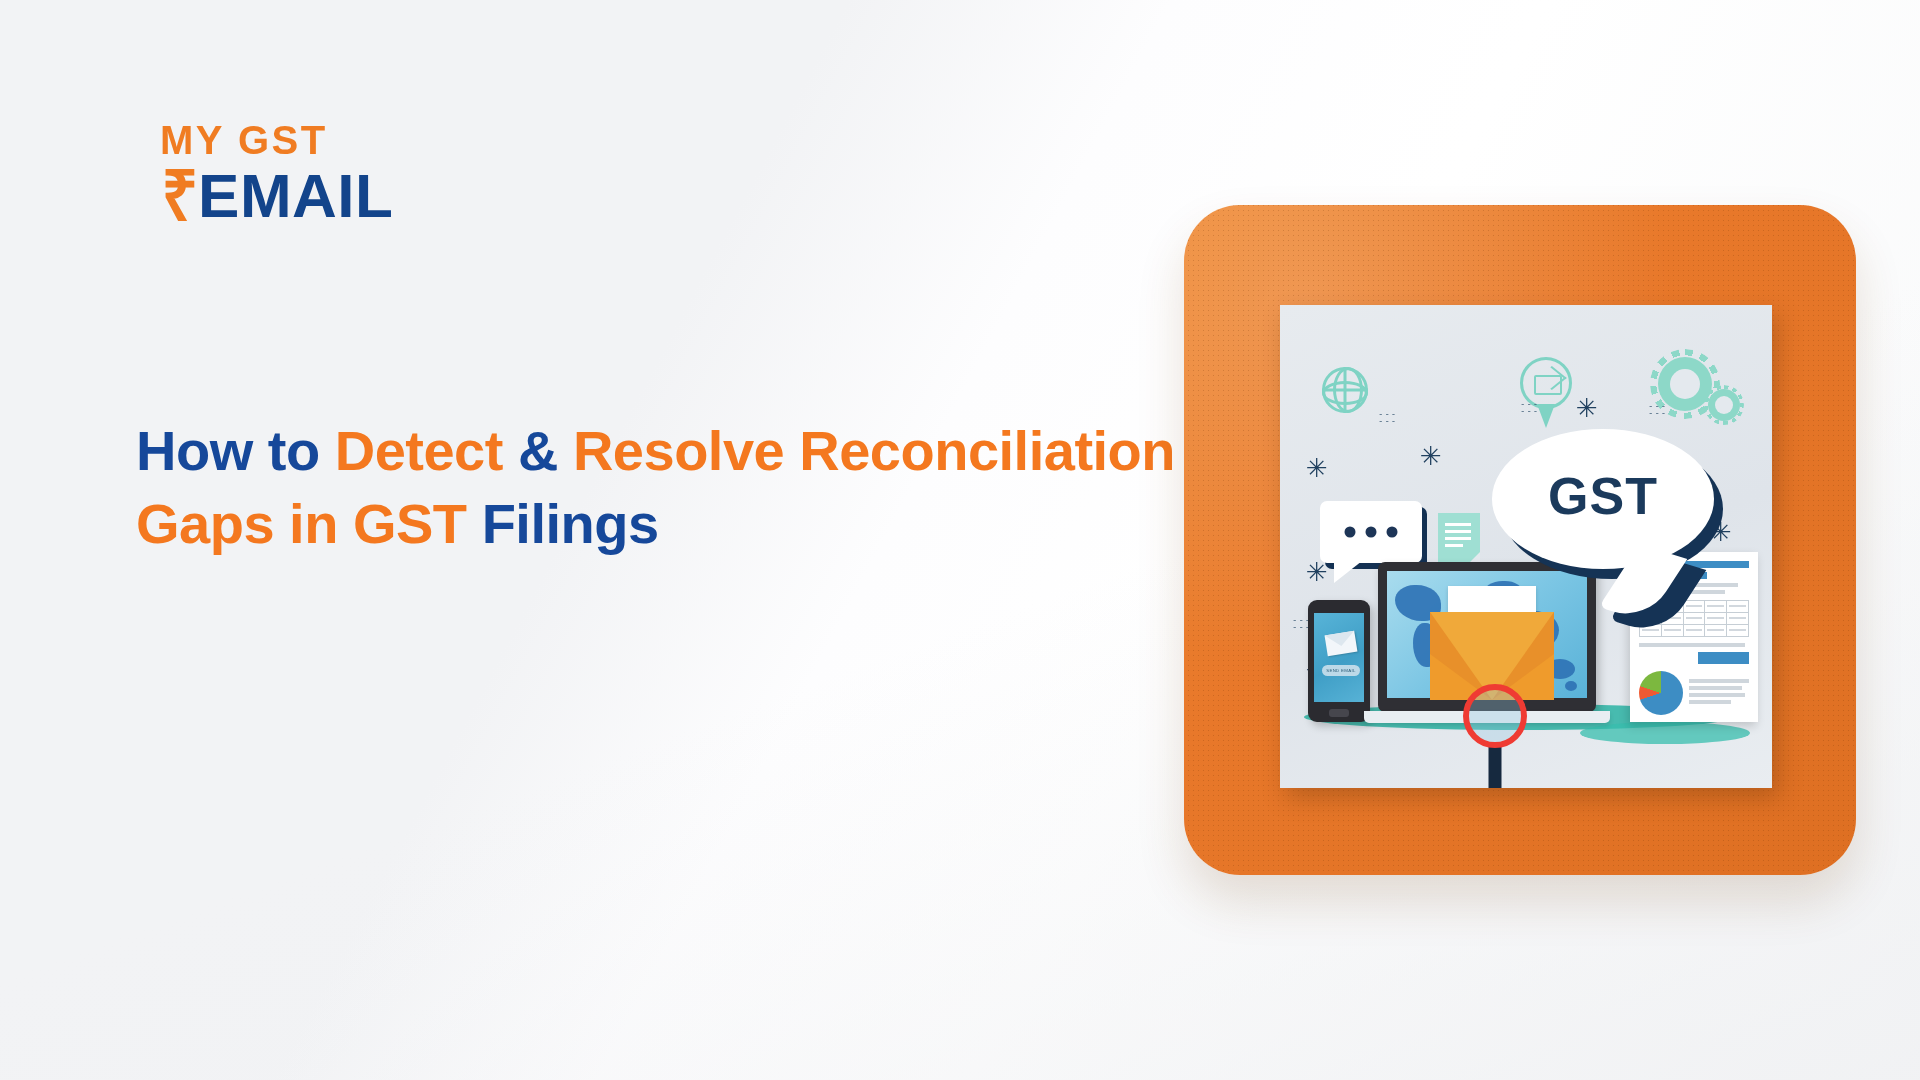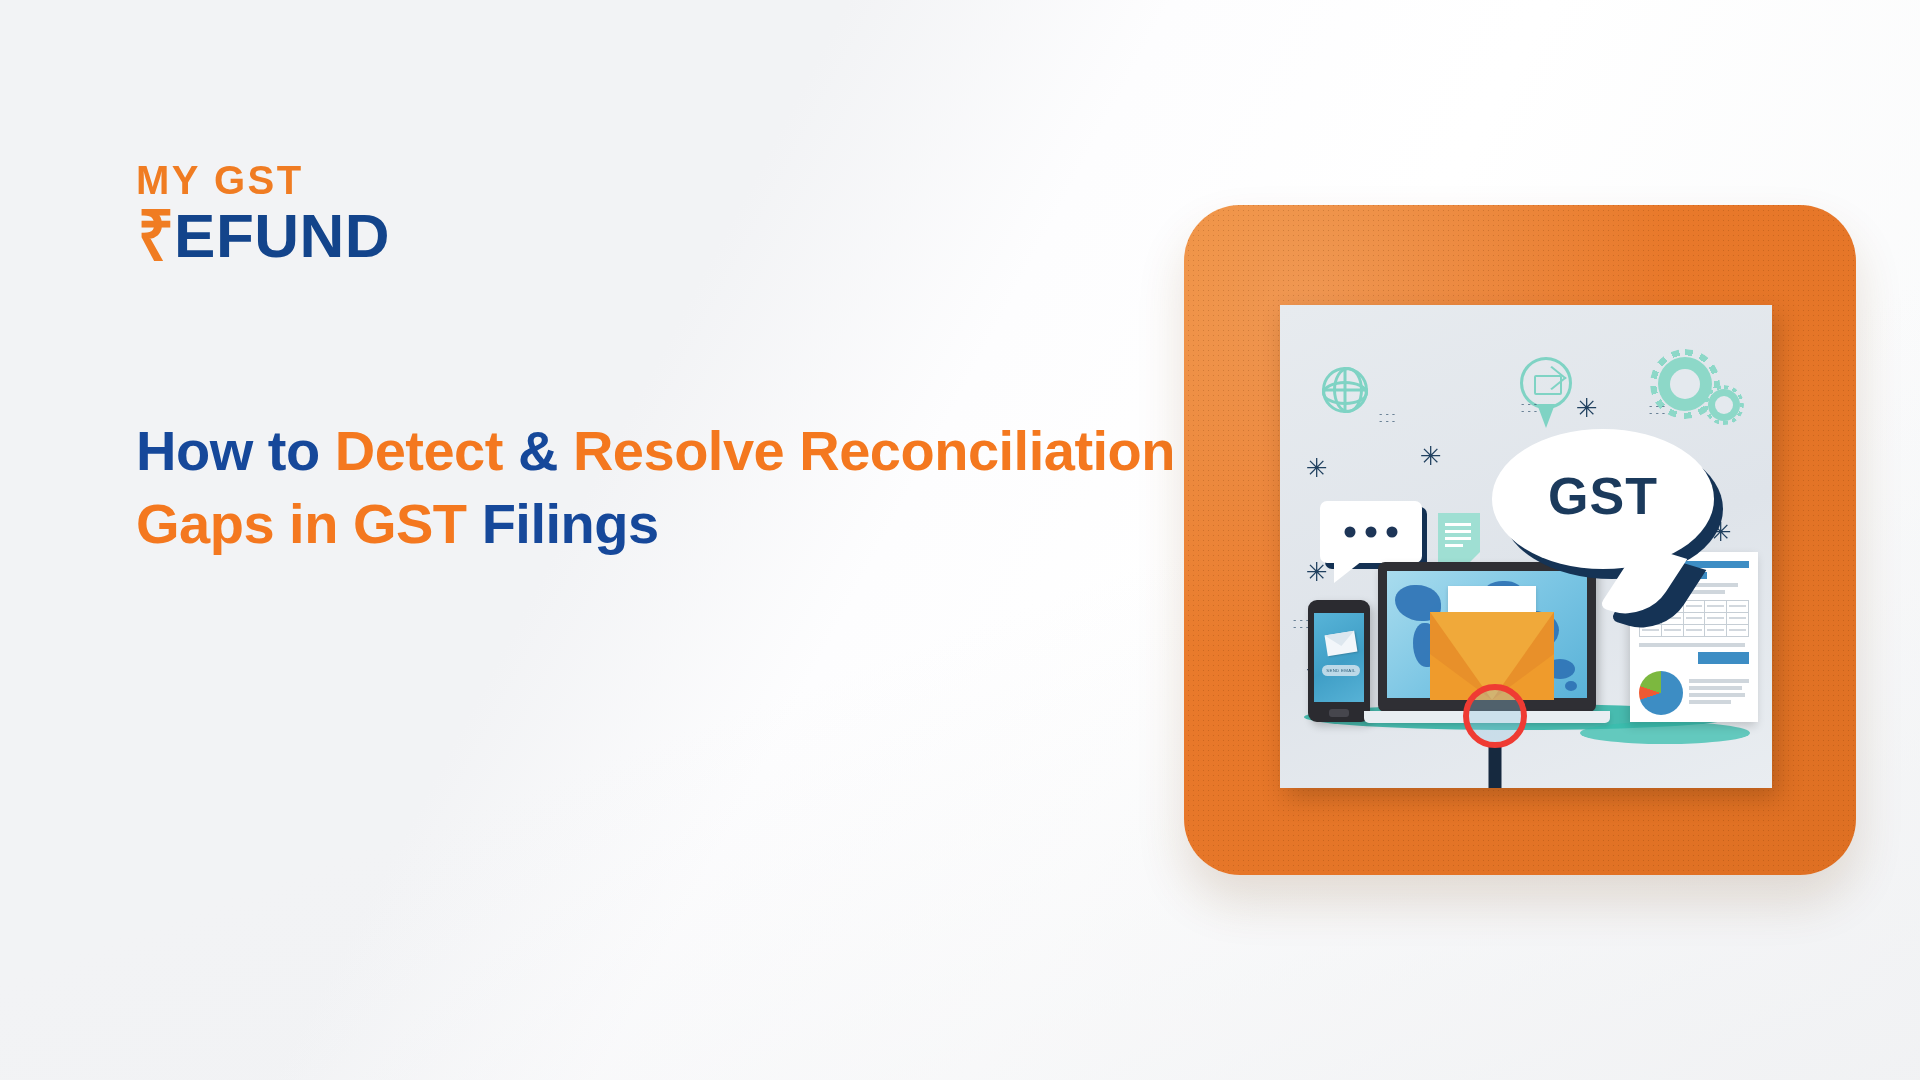--- a/index.html
+++ b/index.html
@@ -14,21 +14,21 @@
     position:absolute; inset:0;
     background:
       linear-gradient(118deg, #f2f3f5 0%, #f2f3f5 34%, #fdfdfe 47%, #ffffff 62%, #f7f8f9 100%);
   }
   .bg-sheen2 {
     position:absolute; inset:0;
     background:linear-gradient(160deg, rgba(255,255,255,0) 55%, rgba(240,241,243,.9) 100%);
   }
 
   
-  .logo { position:absolute; left:136px; top:120px; line-height:1; user-select:none;margin-top:40px; }
+  .logo { position:absolute; left:160px; top:120px; line-height:1; user-select:none; }
   .logo-top {
     font-size:40px; font-weight:700; letter-spacing:2.5px;
     color:#F07C22;
   }
   .logo-bottom {
     display:flex; align-items:center; margin-top:4px;
   }
   .rupee {
     font-size:70px; font-weight:700; color:#F07C22;
     line-height:.92; margin-right:-2px;
@@ -229,21 +229,21 @@
 </head>
 <body>
 
 <div class="bg-sheen"></div>
 <div class="bg-sheen2"></div>
 
 <div class="logo">
   <div class="logo-top">MY GST</div>
   <div class="logo-bottom">
     <span class="rupee">₹</span>
-    <span class="logo-word">EFUND</span>
+    <span class="logo-word">EMAIL</span>
   </div>
 </div>
 
 <h1 class="headline"><span class="t-blue">How to </span><span class="t-orange">Detect </span><span class="t-blue">&amp; </span><span class="t-orange">Resolve Reconciliation Gaps in GST </span><span class="t-blue">Filings</span></h1>
 
 <div class="illus-wrap">
   <div class="orange-card"></div>
 
   <div class="poster">
 

